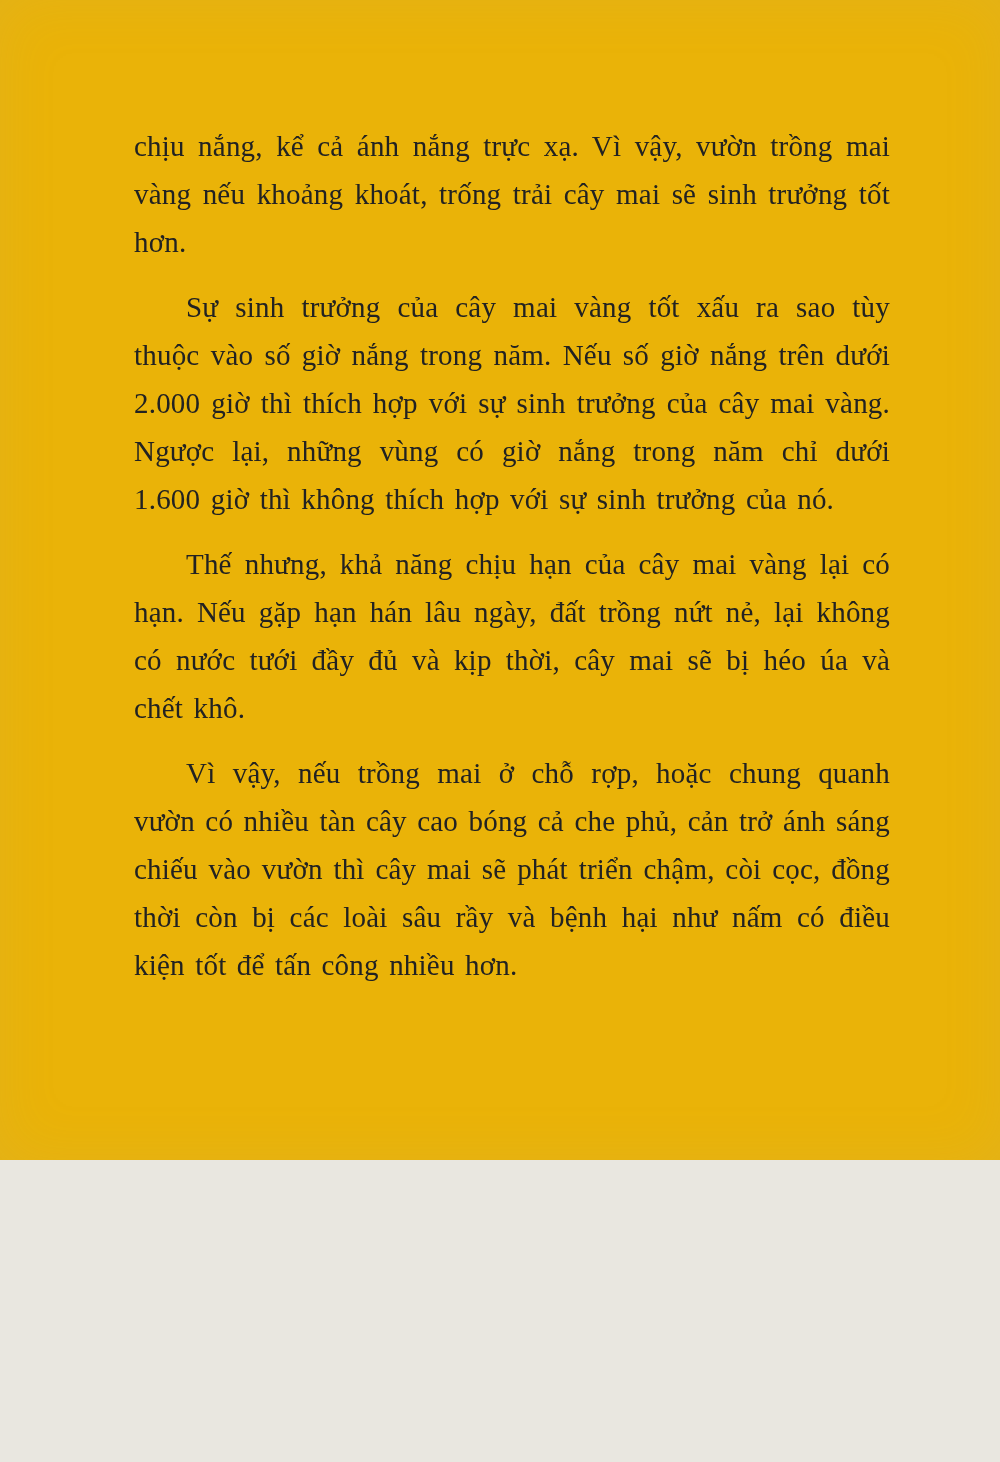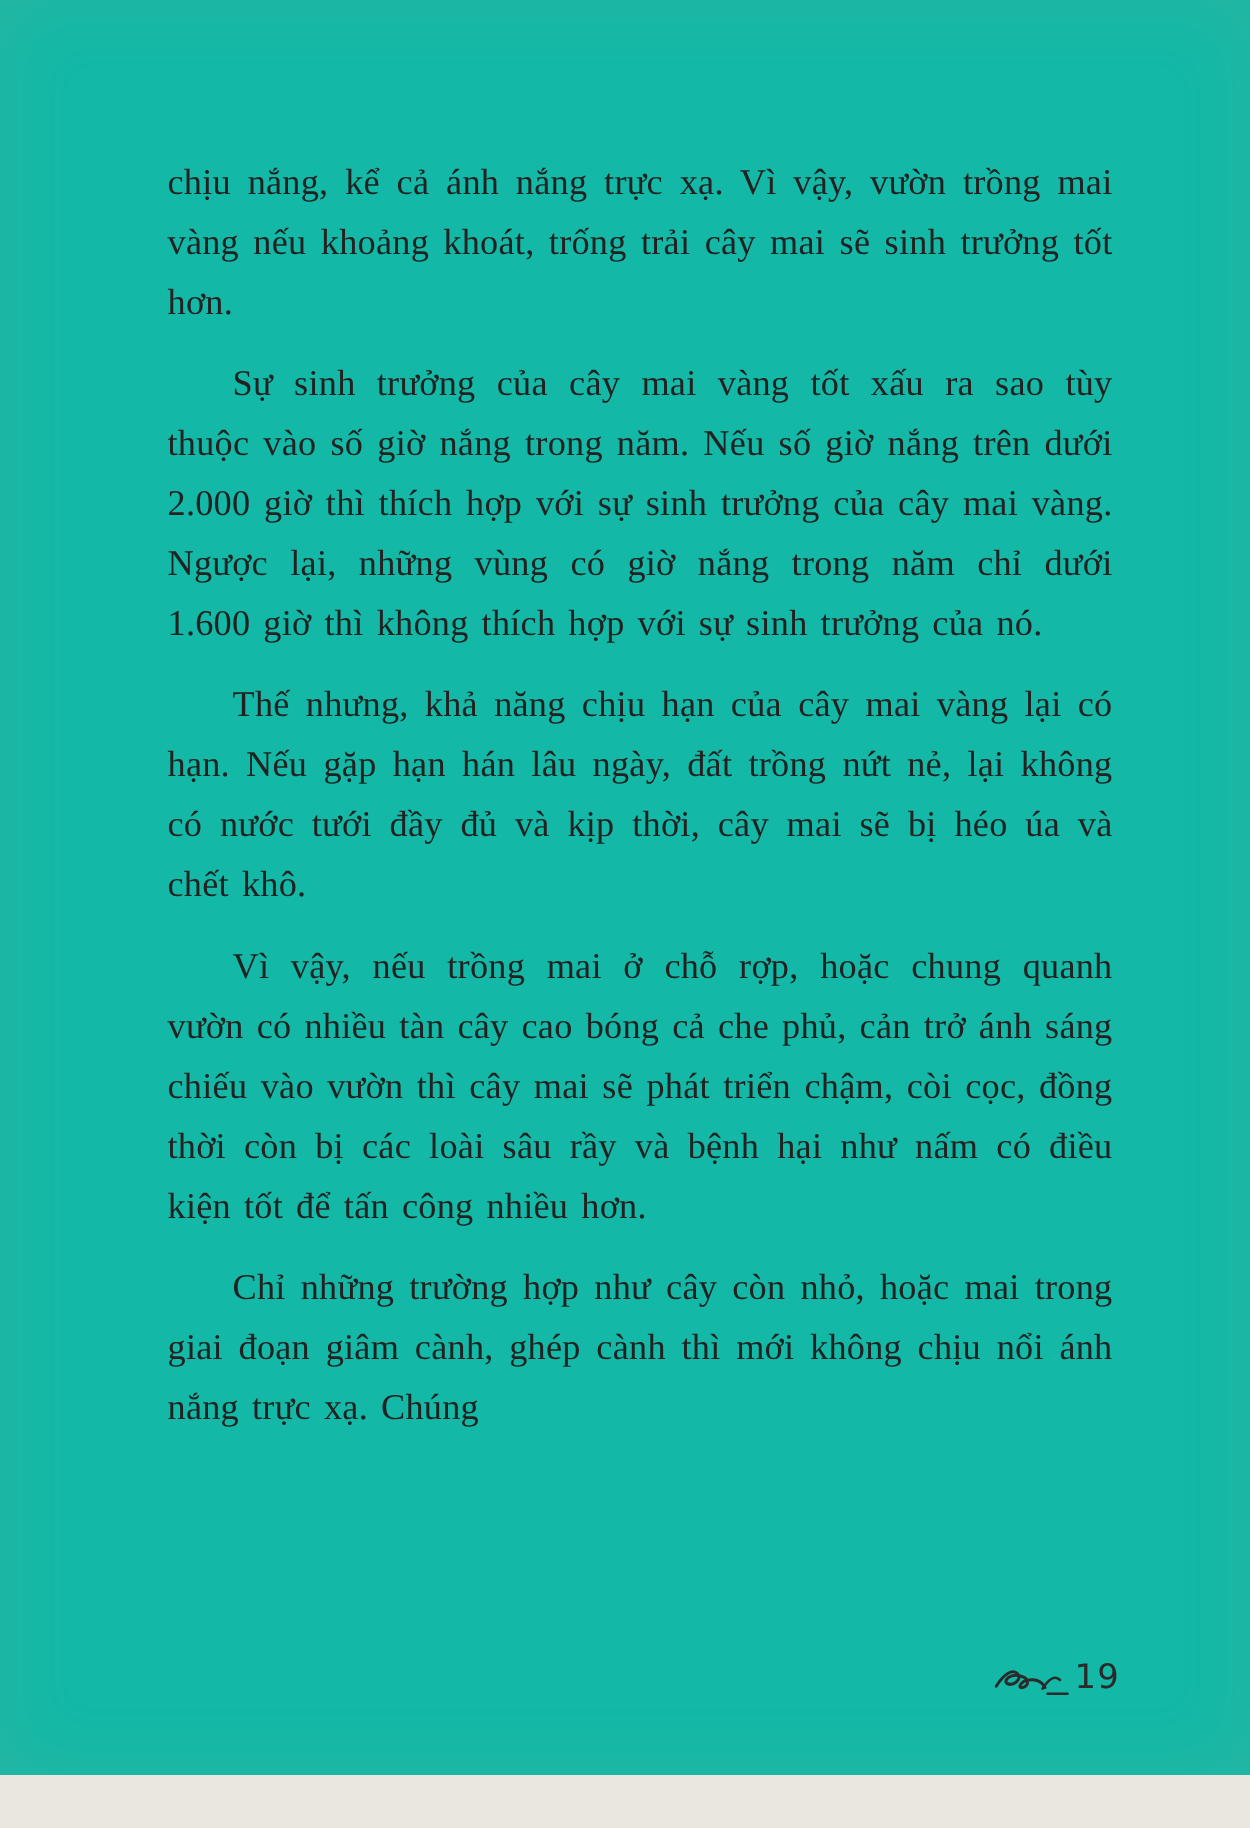--- a/index.html
+++ b/index.html
@@ -4,23 +4,23 @@
 <title>Scanned Book Page</title>
 <style>
   html, body {
     margin: 0;
     padding: 0;
     background: #e9e7e0;
   }
   .page {
     position: relative;
     width: 1000px;
-    height: 1420px;
+    height: 1160px;
     margin: 0 auto;
-    background: #14b8a6;
+    background: #eab308;
     box-shadow: inset 0 0 60px rgba(180,170,150,0.12);
     overflow: hidden;
     font-family: "Liberation Serif", "DejaVu Serif", serif;
     color: #222222;
   }
   .text-block {
     position: absolute;
     top: 122px;
     left: 134px;
     width: 756px;
@@ -66,21 +66,20 @@
 </head>
 <body>
 
 <div class="page">
 
   <div class="text-block">
     <p class="no-indent">chịu nắng, kể cả ánh nắng trực xạ. Vì vậy, vườn trồng mai vàng nếu khoảng khoát, trống trải cây mai sẽ sinh trưởng tốt hơn.</p>
     <p>Sự sinh trưởng của cây mai vàng tốt xấu ra sao tùy thuộc vào số giờ nắng trong năm. Nếu số giờ nắng trên dưới 2.000 giờ thì thích hợp với sự sinh trưởng của cây mai vàng. Ngược lại, những vùng có giờ nắng trong năm chỉ dưới 1.600 giờ thì không thích hợp với sự sinh trưởng của nó.</p>
     <p>Thế nhưng, khả năng chịu hạn của cây mai vàng lại có hạn. Nếu gặp hạn hán lâu ngày, đất trồng nứt nẻ, lại không có nước tưới đầy đủ và kịp thời, cây mai sẽ bị héo úa và chết khô.</p>
     <p>Vì vậy, nếu trồng mai ở chỗ rợp, hoặc chung quanh vườn có nhiều tàn cây cao bóng cả che phủ, cản trở ánh sáng chiếu vào vườn thì cây mai sẽ phát triển chậm, còi cọc, đồng thời còn bị các loài sâu rầy và bệnh hại như nấm có điều kiện tốt để tấn công nhiều hơn.</p>
-    <p>Chỉ những trường hợp như cây còn nhỏ, hoặc mai trong giai đoạn giâm cành, ghép cành thì mới không chịu nổi ánh nắng trực xạ. Chúng</p>
   </div>
 
   <div class="page-footer">
     <span class="flourish">
       <svg viewBox="0 0 64 34" xmlns="http://www.w3.org/2000/svg" fill="none">
         <path d="M3 24 C9 14, 16 10, 20 14 C24 18, 17 24, 12 22 C8 20, 14 13, 23 16 C30 18, 29 24, 24 25 C20 26, 22 20, 29 19 C36 18, 40 21, 42 25" stroke="#2a2a2a" stroke-width="2.4" stroke-linecap="round"></path>
         <path d="M40 26 C45 18, 50 15, 54 19" stroke="#2a2a2a" stroke-width="2" stroke-linecap="round"></path>
         <path d="M44 30 L60 30" stroke="#2a2a2a" stroke-width="2" stroke-linecap="round"></path>
       </svg>
     </span>

